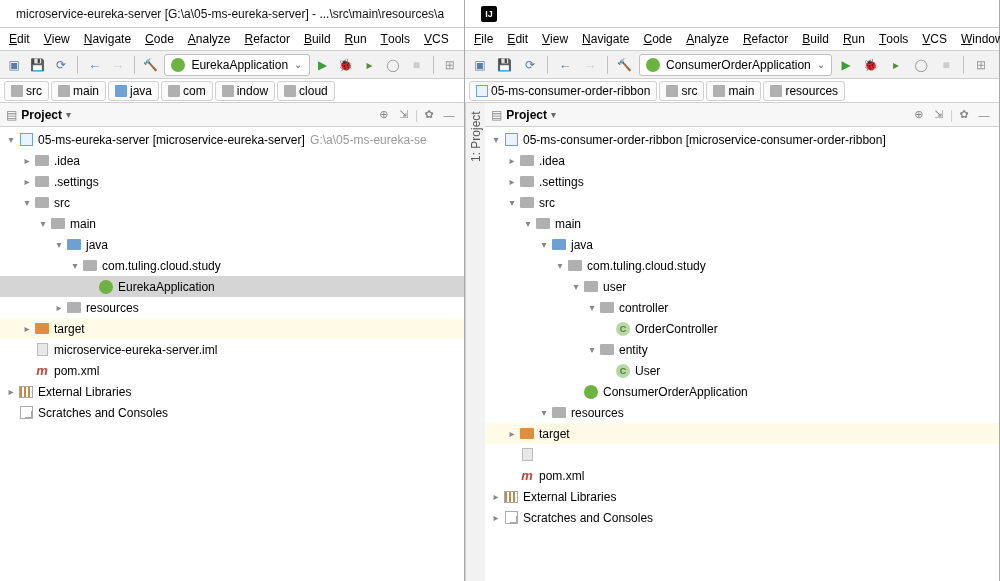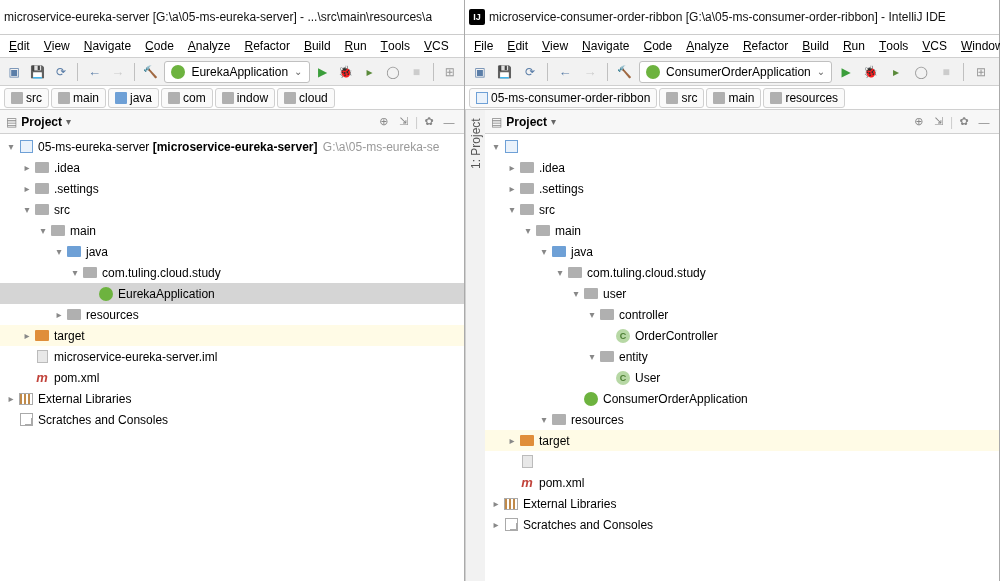--- a/index.html
+++ b/index.html
@@ -1,21 +1,21 @@
 <!DOCTYPE html>
 <html><head>
 <meta charset="utf-8">
 <style>
 * { box-sizing: border-box; margin: 0; padding: 0; font-family: "Segoe UI", Arial, sans-serif; font-size: 12px; }
 body { background: #fff; width: 1000px; height: 581px; overflow: hidden; display: flex; }
 .window { display: flex; flex-direction: column; height: 581px; border-right: 1px solid #aaa; background: #fff; }
 .w-left { width: 465px; }
 .w-right { width: 535px; }
 
-.title-bar { height: 35px; display: flex; align-items: center; padding: 0 4px; gap: 4px; border-bottom: 1px solid #ccc; background: #fff; }
+.title-bar { height: 28px; display: flex; align-items: center; padding: 0 16px; gap: 4px; border-bottom: 1px solid #ccc; background: #fff; }
 .title-bar .title-text { color: #111; white-space: nowrap; overflow: hidden; }
 .ij-icon { width: 16px; height: 16px; background: #000; display: inline-flex; align-items: center; justify-content: center; color: #fff; font-size: 9px; font-weight: bold; border-radius: 2px; }
 
 .menu-bar { height: 23px; display: flex; align-items: stretch; gap: 0; padding: 0 2px; border-bottom: 1px solid #d0d0d0; }
 .menu-item { padding: 0 7px; display: flex; align-items: center; cursor: pointer; }
 .menu-item .u { text-decoration: underline; }
 
 .toolbar { height: 28px; display: flex; align-items: center; gap: 3px; padding: 0 4px; border-bottom: 1px solid #d0d0d0; background: #f2f2f2; }
 .tb-btn { width: 22px; height: 22px; display: inline-flex; align-items: center; justify-content: center; border: 1px solid transparent; border-radius: 3px; cursor: pointer; color: #666; }
 .tb-sep { width: 1px; height: 18px; background: #c0c0c0; margin: 0 3px; }
@@ -33,21 +33,21 @@
 .panel-header .ph-btn { width: 18px; height: 18px; display: inline-flex; align-items: center; justify-content: center; color: #888; border-radius: 2px; cursor: pointer; font-size: 11px; }
 
 .tree { flex: 1; overflow: auto; padding: 2px 0; background: #fff; }
 .tree-row { display: flex; align-items: center; height: 21px; padding-left: 4px; white-space: nowrap; cursor: pointer; }
 .tree-row.selected { background: #d5d5d5; }
 .tree-row.hl { background: #fffbe6; }
 .twisty { width: 14px; text-align: center; color: #888; font-size: 10px; }
 .twisty.empty { visibility: hidden; }
 .node-icon { width: 16px; height: 16px; margin-right: 4px; display: inline-flex; align-items: center; justify-content: center; }
 .node-text { white-space: nowrap; }
-.node-text .bold { font-weight: bold; }
+.node-text .bold { font-weight: normal; }
 .node-text .grey { color: #999; margin-left: 2px; }
 .indent { display: inline-block; }
 .w-right { position: relative; }
 .left-gutter { width: 20px; background: #f2f2f2; border-right: 1px solid #d0d0d0; writing-mode: vertical-rl; transform: rotate(180deg); display: flex; align-items: center; justify-content: flex-end; padding: 8px 2px; font-size: 11px; color: #555; gap: 3px; }
 .content-area { display: flex; flex: 1; overflow: hidden; }
 .tree-wrap { display: flex; flex-direction: column; flex: 1; }
 
 
 .ico-folder { width: 14px; height: 11px; background: #d9b35b; border-radius: 1px; position: relative; }
 .ico-folder.blue { background: #6ea0d6; }
@@ -259,21 +259,20 @@
           <span class="ico-scratch"></span>
         </span>
         <span class="node-text">Scratches and Consoles</span>
       </div>
     </div>
 </div>
 
 <div class="window w-right">
   <div class="title-bar">
     <span class="ij-icon">IJ</span>
-    <span class="title-text">microservice-consumer-order-ribbon [G:\a\05-ms-consumer-order-ribbon] - IntelliJ IDE</span>
   </div>
   <div class="menu-bar" id="right-menu">
       <span class="menu-item"><span class="u">F</span>ile</span>
       <span class="menu-item"><span class="u">E</span>dit</span>
       <span class="menu-item"><span class="u">V</span>iew</span>
       <span class="menu-item"><span class="u">N</span>avigate</span>
       <span class="menu-item"><span class="u">C</span>ode</span>
       <span class="menu-item"><span class="u">A</span>nalyze</span>
       <span class="menu-item"><span class="u">R</span>efactor</span>
       <span class="menu-item"><span class="u">B</span>uild</span>
@@ -342,20 +341,21 @@
           <span class="ph-btn">—</span>
         </div>
       </div>
       <div class="tree" id="right-tree">
           <div class="tree-row">
             <span class="indent" style="width:0px"></span>
             <span class="twisty">▾</span>
             <span class="node-icon">
               <span class="ico-module"></span>
             </span>
+            <span class="node-text">05-ms-consumer-order-ribbon <span class="bold">[microservice-consumer-order-ribbon]</span></span>
           </div>
           <div class="tree-row">
             <span class="indent" style="width:16px"></span>
             <span class="twisty">▸</span>
             <span class="node-icon">
               <span class="ico-folder grey"></span>
             </span>
             <span class="node-text">.idea</span>
           </div>
           <div class="tree-row">

